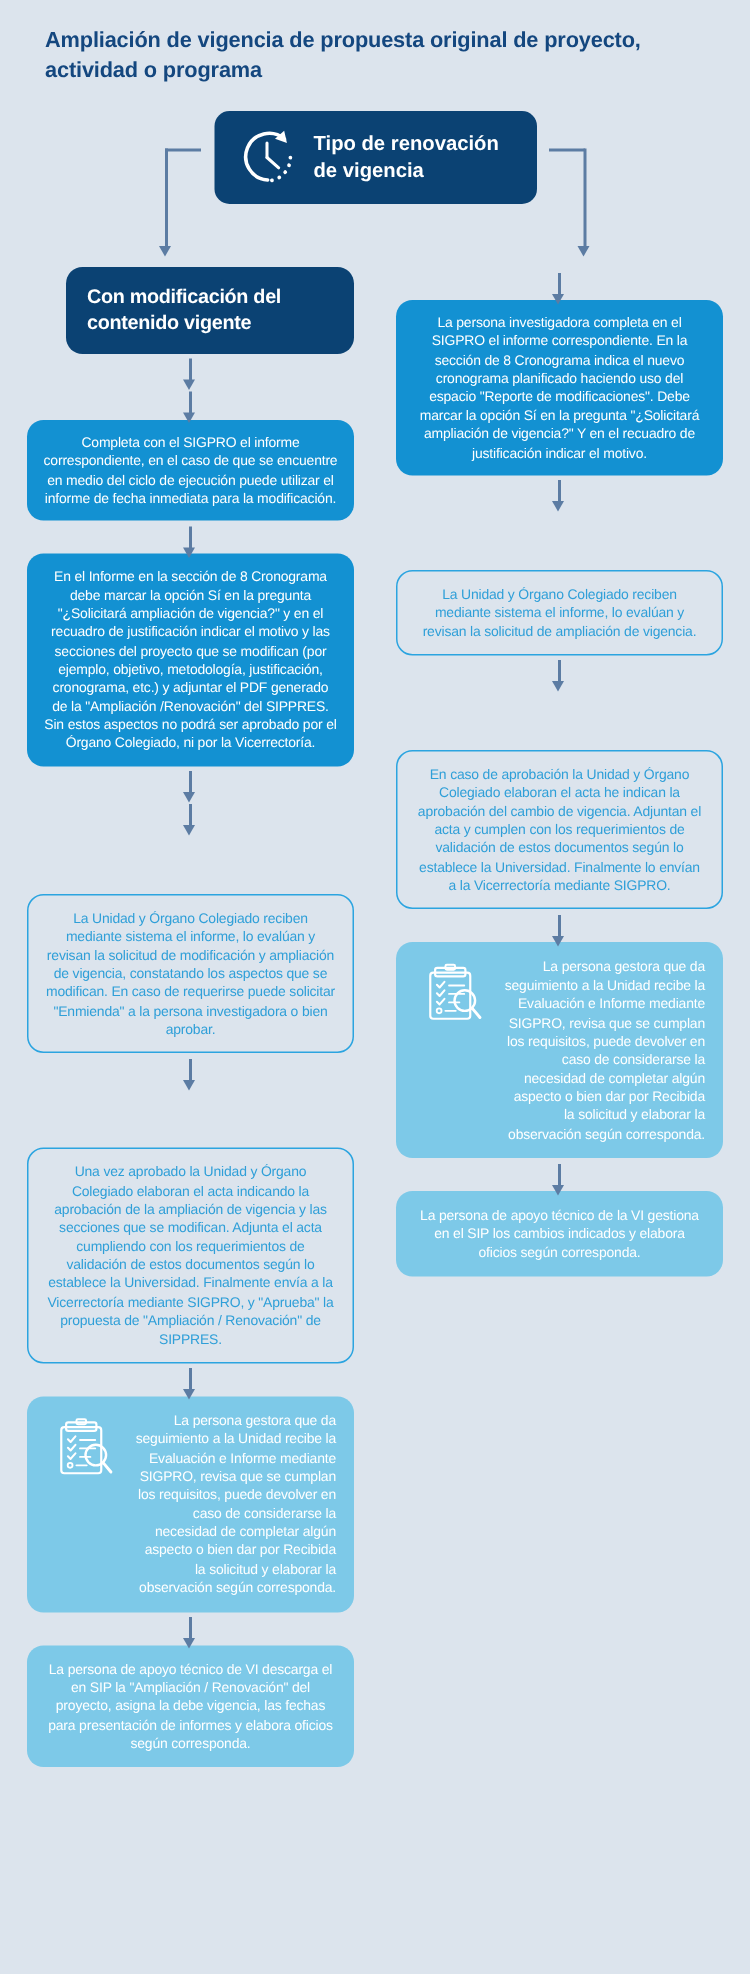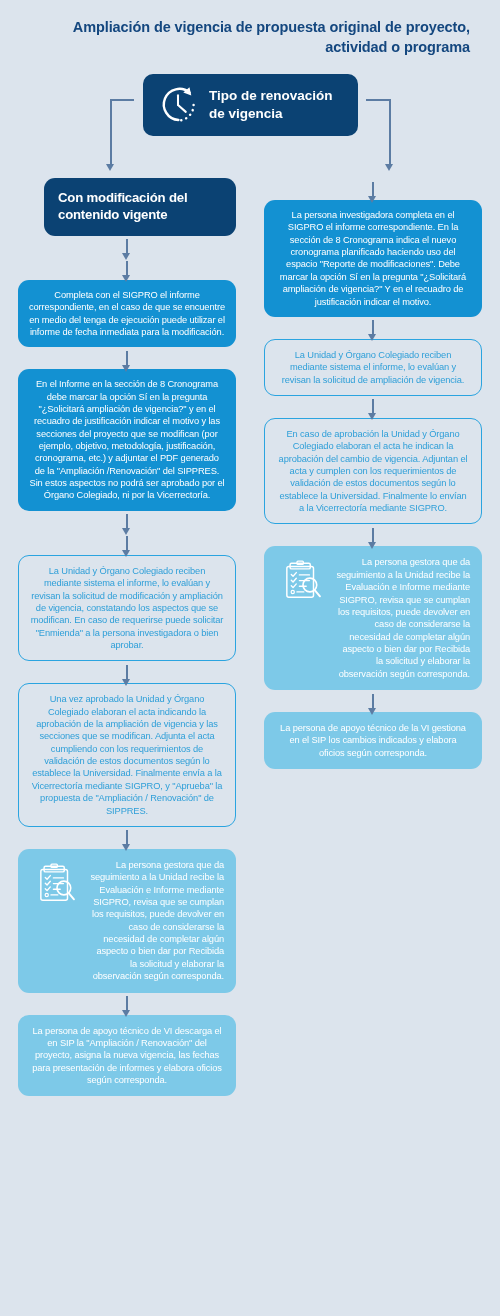--- a/index.html
+++ b/index.html
@@ -21,21 +21,21 @@
     width: 500px;
     height: 1316px;
   }
 
   
   .title {
     position: absolute;
     top: 18px;
     left: 30px;
     width: 440px;
-    text-align: right;
+    text-align: left;
     font-size: 14.5px;
     font-weight: bold;
     line-height: 1.35;
     color: #14477f;
     letter-spacing: -0.1px;
   }
 
   
   .root-node {
     position: absolute;
@@ -112,20 +112,21 @@
     text-align: left;
   }
   .node.solid {
     background: #1391d2;
     color: #ffffff;
   }
   .node.outline {
     background: transparent;
     border: 1.4px solid #2ba4e0;
     color: #2f9fd8;
+    margin-top: 41px;
   }
   .node.soft {
     background: #7dc9e8;
     color: #ffffff;
     padding: 10px 12px;
   }
   .node.soft.with-icon {
     display: flex;
     align-items: flex-start;
     text-align: right;
@@ -206,21 +207,21 @@
 
     <div class="node head">Con modificación del contenido vigente</div>
 
     <div class="conn">
         <div class="stem"></div>
       </div>
 
     <div class="conn">
         <div class="stem"></div>
       </div>
-    <div class="node solid">Completa con el SIGPRO el informe correspondiente, en el caso de que se encuentre en medio del tenga de ejecución puede utilizar el informe de fecha inmediata para la modificación.</div>
+    <div class="node solid">Completa con el SIGPRO el informe correspondiente, en el caso de que se encuentre en medio del ciclo de ejecución puede utilizar el informe de fecha inmediata para la modificación.</div>
 
     <div class="conn">
         <div class="stem"></div>
       </div>
     <div class="node solid">En el Informe en la sección de 8 Cronograma debe marcar la opción Sí en la pregunta "¿Solicitará ampliación de vigencia?" y en el recuadro de justificación indicar el motivo y las secciones del proyecto que se modifican (por ejemplo, objetivo, metodología, justificación, cronograma, etc.) y adjuntar el PDF generado de la "Ampliación /Renovación" del SIPPRES. Sin estos aspectos no podrá ser aprobado por el Órgano Colegiado, ni por la Vicerrectoría.</div>
 
     <div class="conn">
         <div class="stem"></div>
       </div>
 
@@ -254,21 +255,21 @@
           <circle cx="34.5" cy="31" r="8.5" fill="none" stroke="#ffffff" stroke-width="2"></circle>
           <line x1="40.5" y1="37.2" x2="47" y2="45" stroke="#ffffff" stroke-width="2.4" stroke-linecap="round"></line>
         </svg>
       </div>
       <div class="soft-text">La persona gestora que da seguimiento a la Unidad recibe la Evaluación e Informe mediante SIGPRO, revisa que se cumplan los requisitos, puede devolver en caso de considerarse la necesidad de completar algún aspecto o bien dar por Recibida la solicitud y elaborar la observación según corresponda.</div>
     </div>
 
     <div class="conn">
         <div class="stem"></div>
       </div>
-    <div class="node soft">La persona de apoyo técnico de VI descarga el en SIP la "Ampliación / Renovación" del proyecto, asigna la nueva vigencia, las fechas para presentación de informes y elabora oficios según corresponda.</div>
+    <div class="node soft">La persona de apoyo técnico de VI descarga el en SIP la "Ampliación / Renovación" del proyecto, asigna la debe vigencia, las fechas para presentación de informes y elabora oficios según corresponda.</div>
 
   </div>
 
   <div class="col col-right">
 
 
     <div class="conn">
         <div class="stem"></div>
       </div>
     <div class="node solid">La persona investigadora completa en el SIGPRO el informe correspondiente. En la sección de 8 Cronograma indica el nuevo cronograma planificado haciendo uso del espacio "Reporte de modificaciones". Debe marcar la opción Sí en la pregunta "¿Solicitará ampliación de vigencia?" Y en el recuadro de justificación indicar el motivo.</div>

